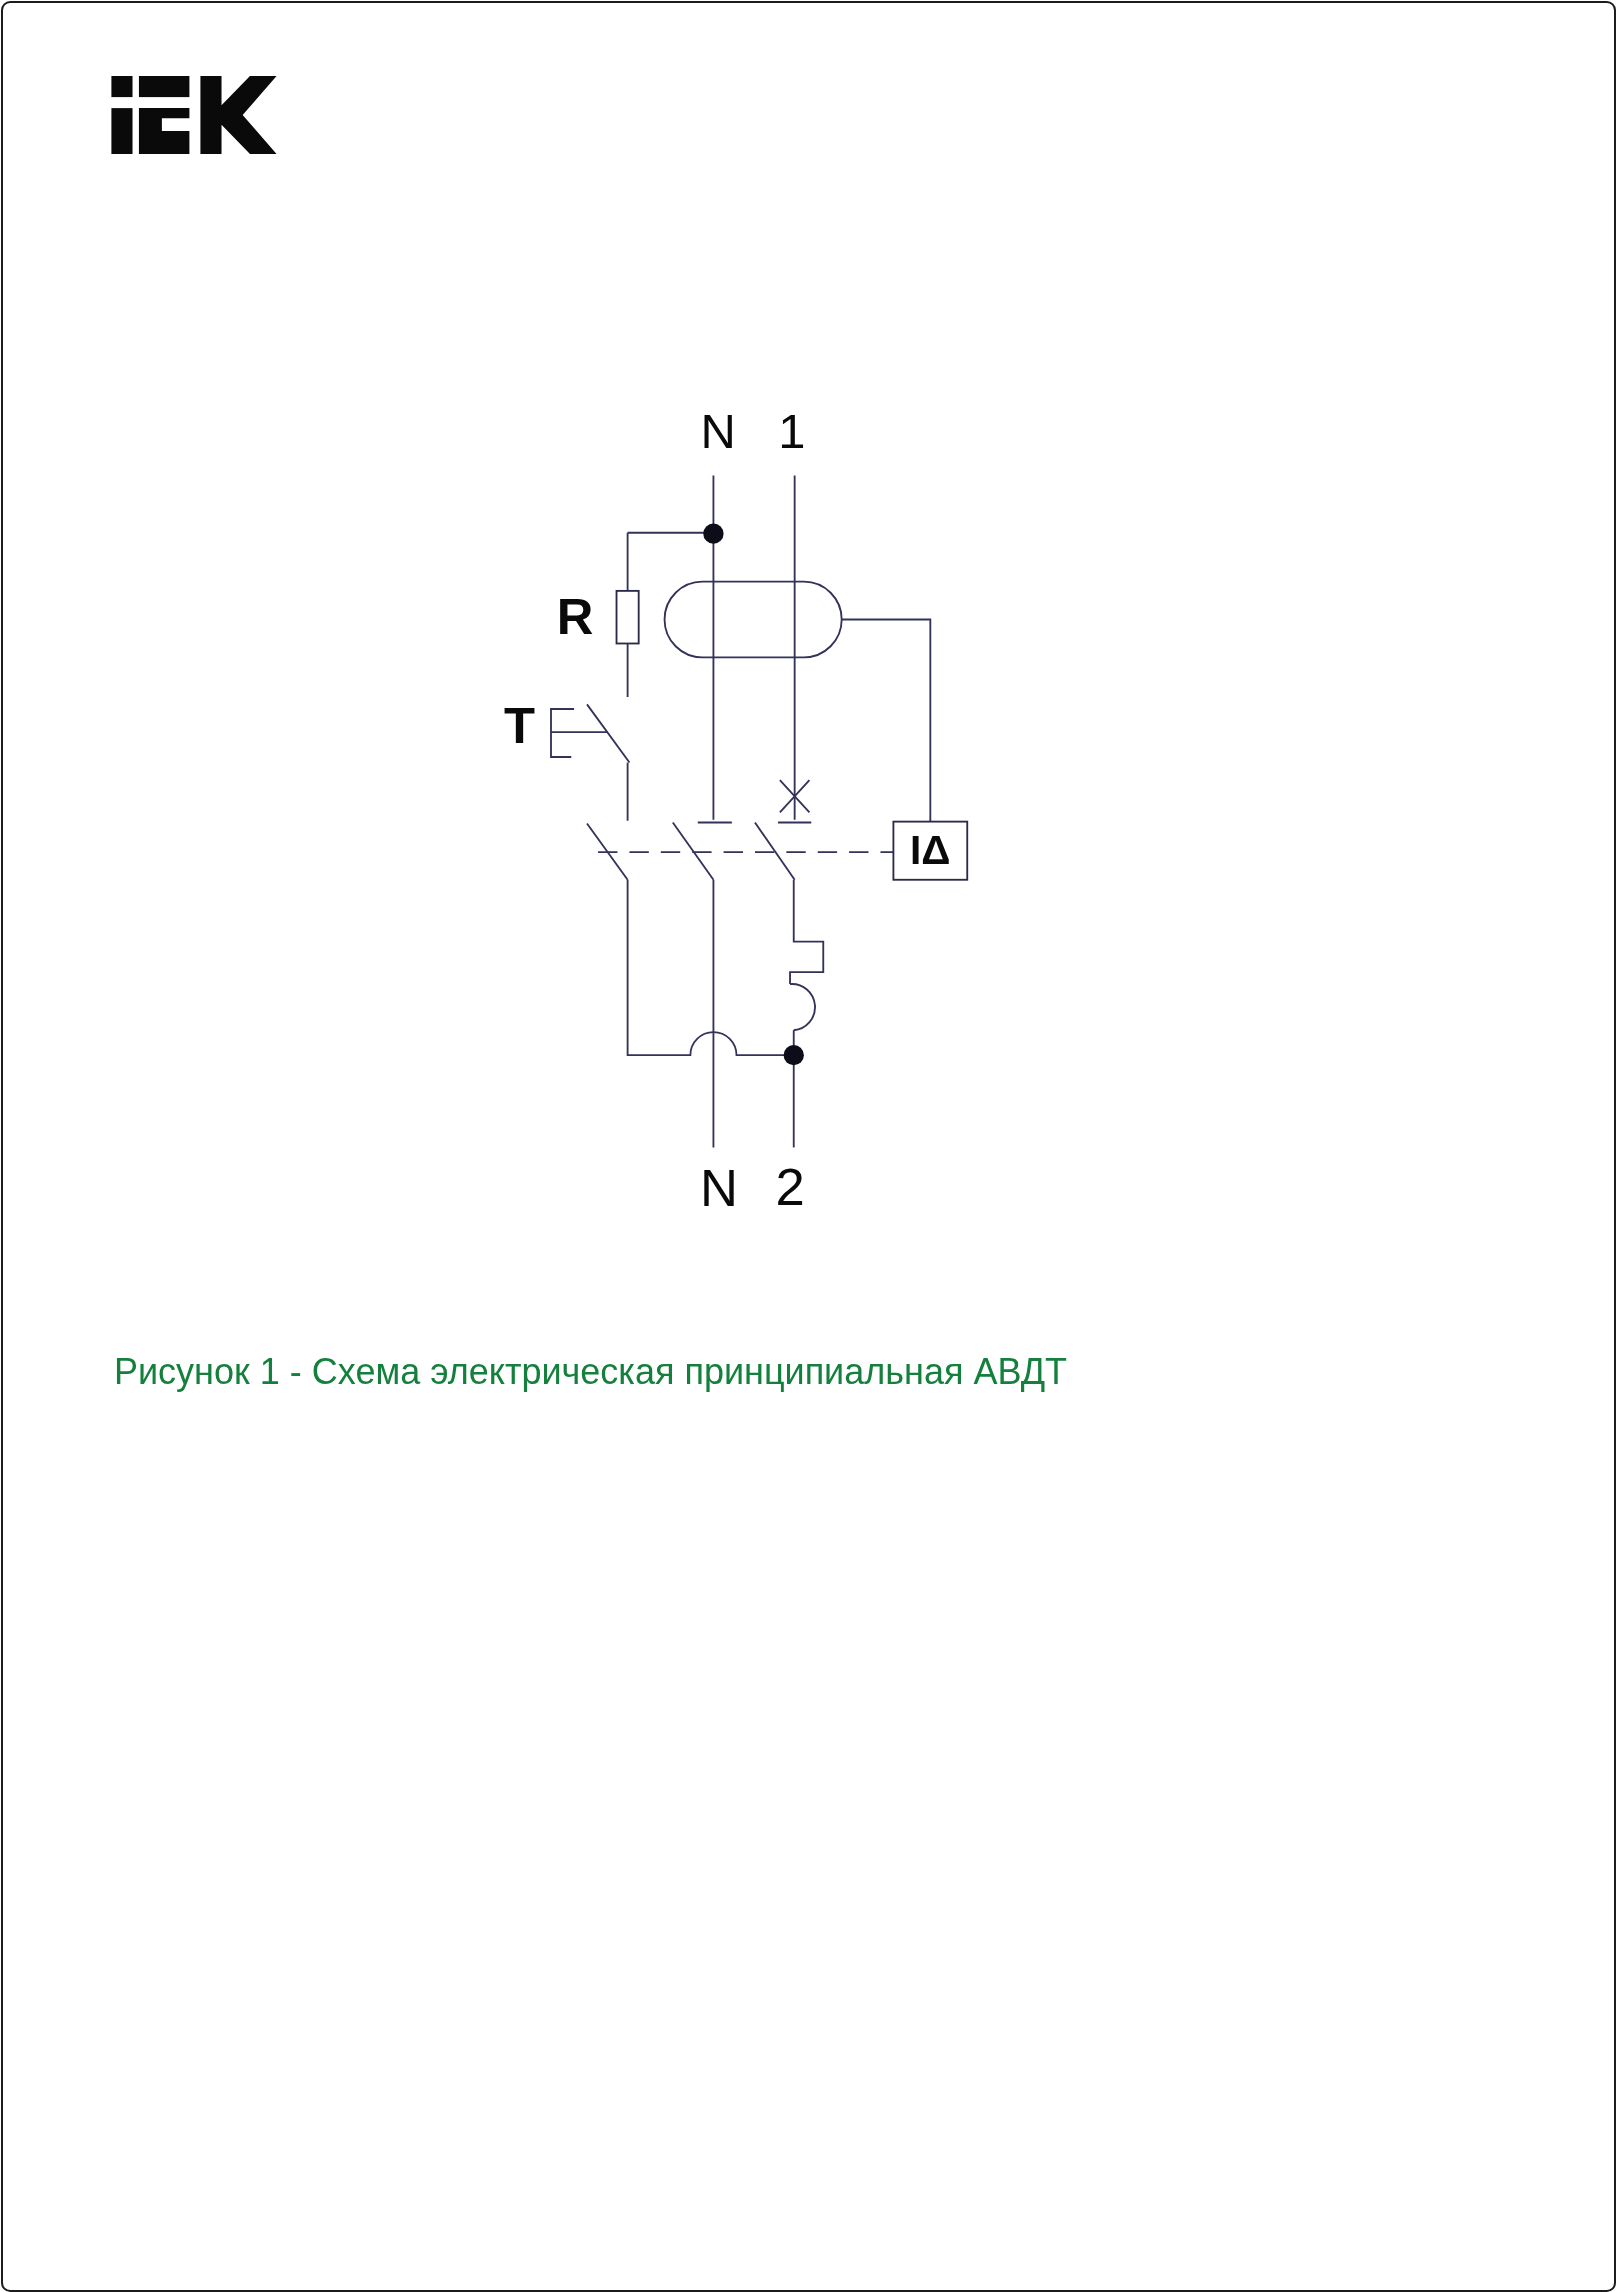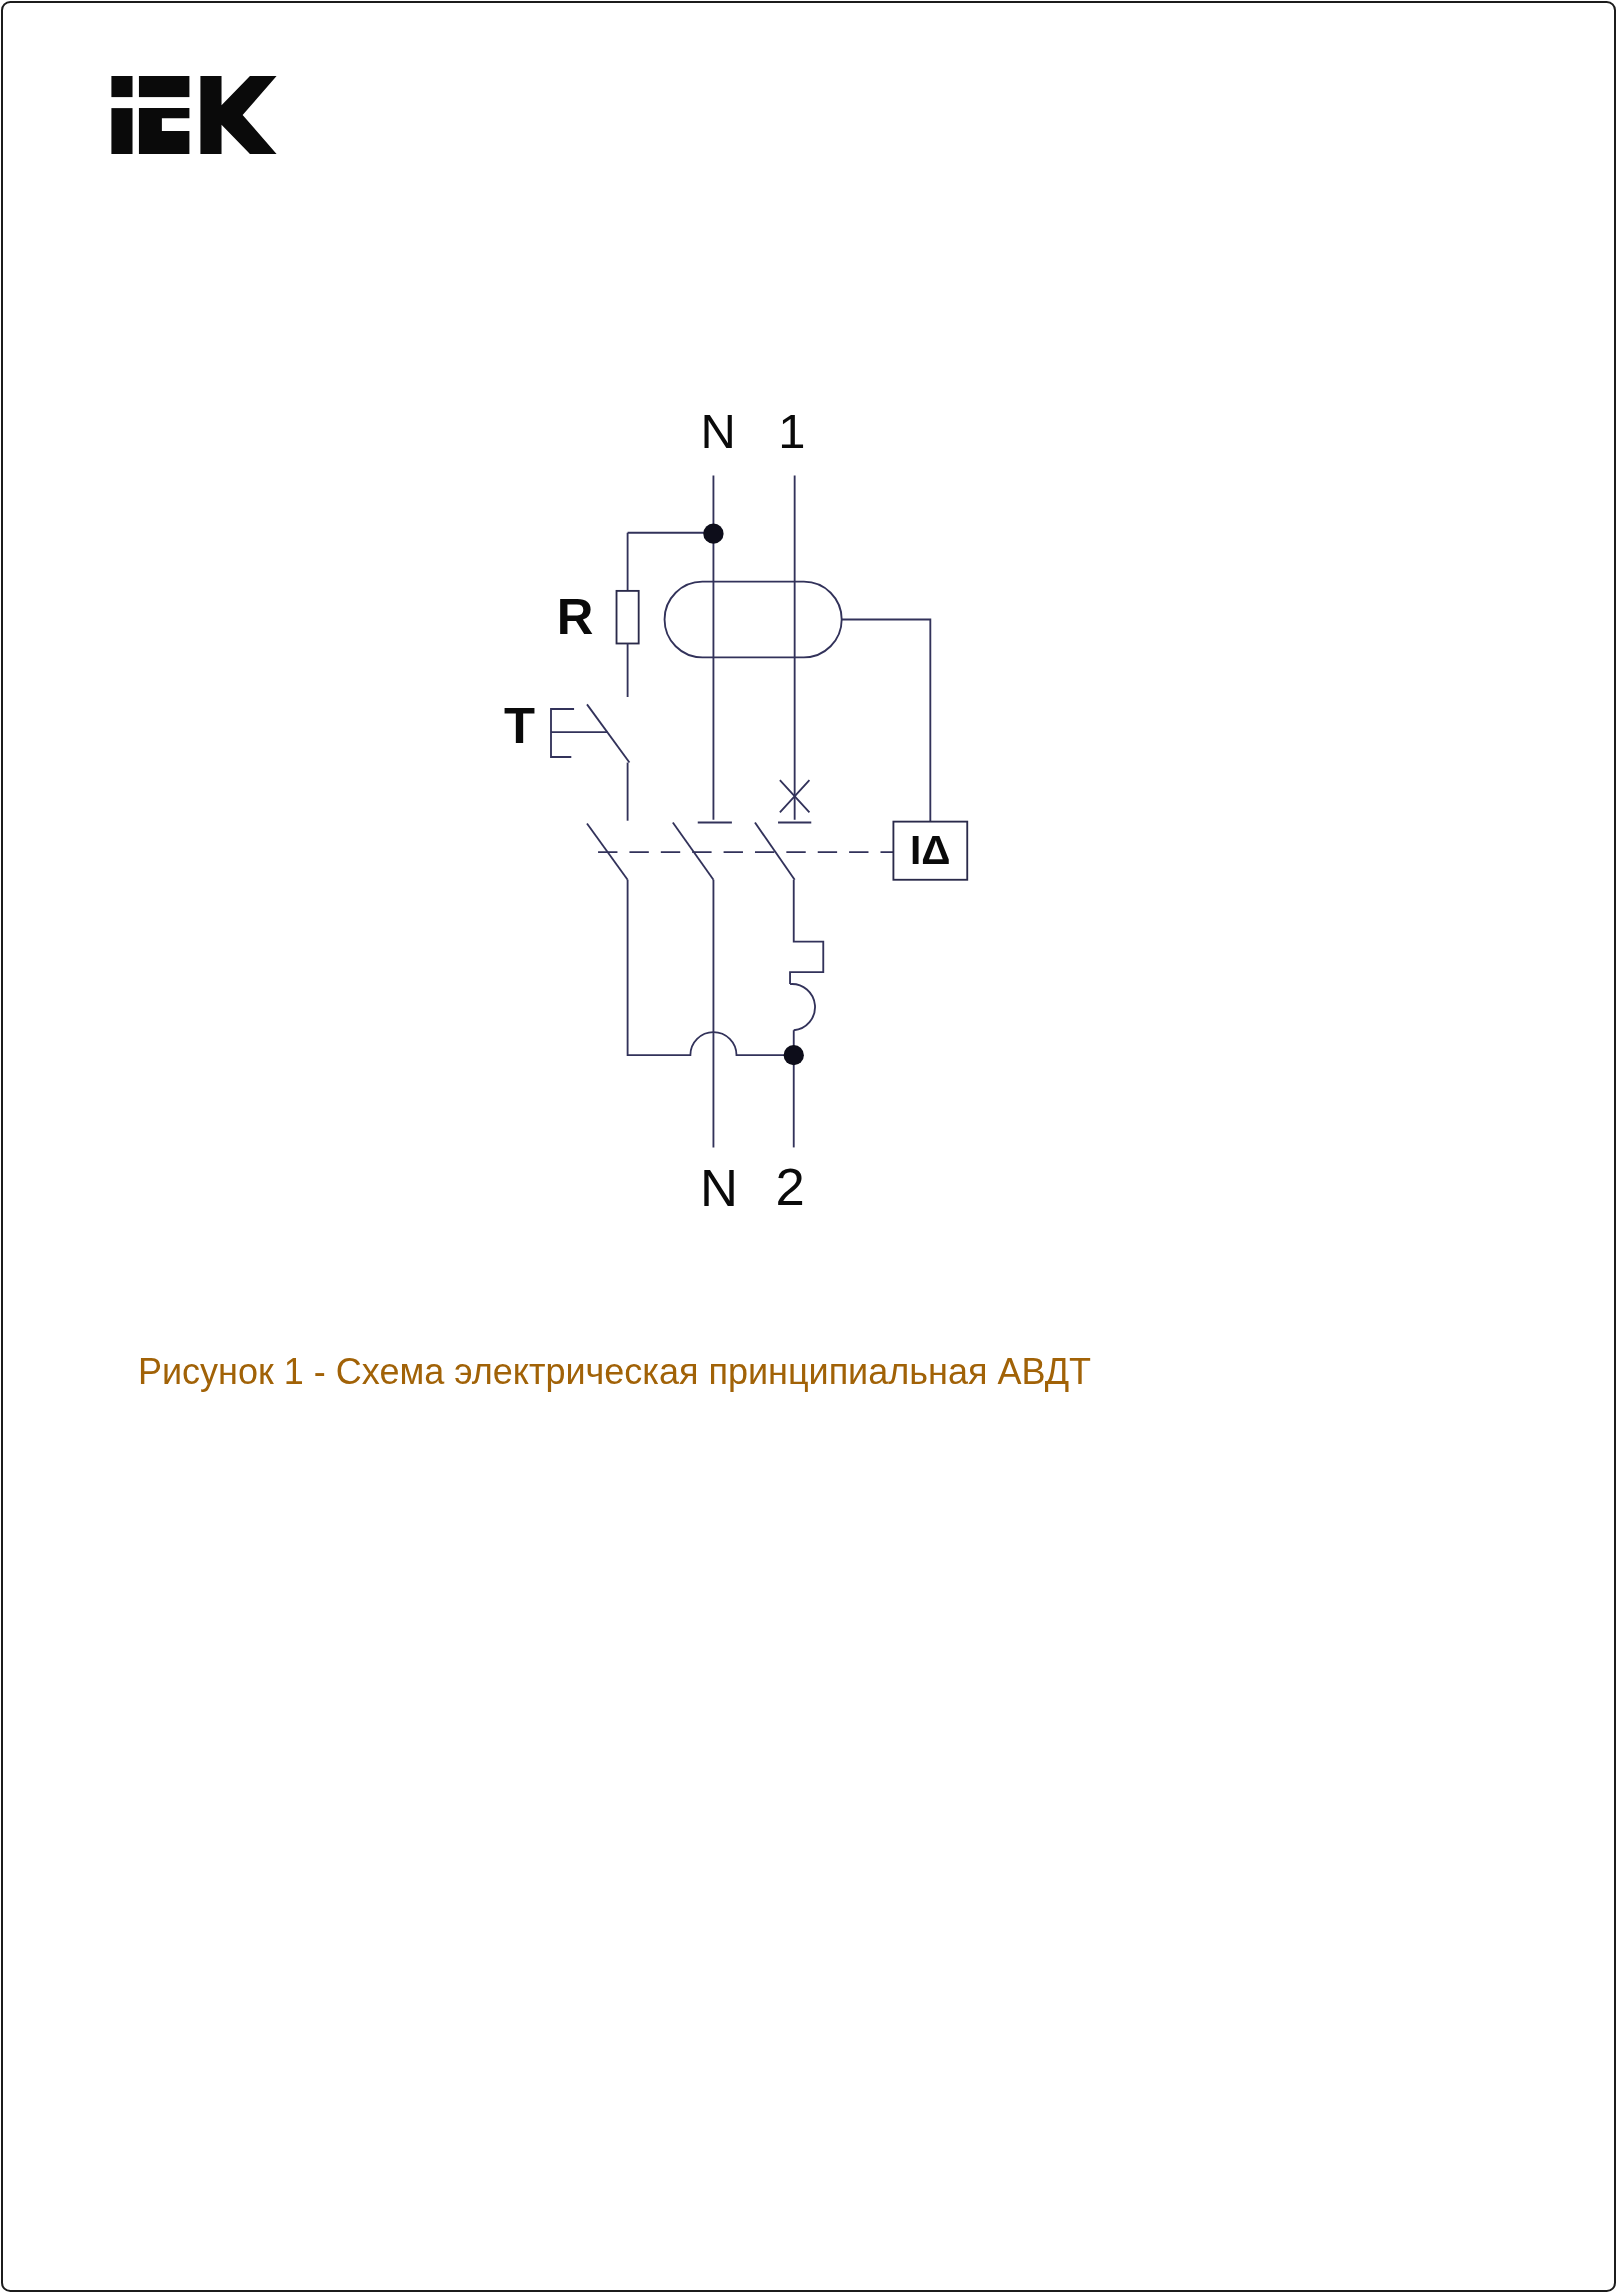--- a/index.html
+++ b/index.html
@@ -18,21 +18,21 @@
   .wire-dash{stroke:#32325a;stroke-width:2;fill:none;stroke-dasharray:21 13;}
   .comp-box{stroke:#2a2a4a;stroke-width:2;fill:#ffffff;}
   .dot{fill:#0d0d1a;stroke:none;}
   .lbl{fill:#0a0a0a;font-family:"Liberation Sans",sans-serif;}
   .lbl-terminal{font-size:53px;font-weight:400;}
   .lbl-terminal-bottom{font-size:57px;font-weight:400;}
   .lbl-comp{font-size:55px;font-weight:700;}
   .lbl-idelta{font-size:44px;font-weight:700;}
   .caption{
     position:absolute;left:114px;top:1351px;
-    font-size:36px;color:#a16207;letter-spacing:0px;white-space:nowrap;margin-left:24px;
+    font-size:36px;color:#15803d;letter-spacing:0px;white-space:nowrap;
   }
 </style>
 </head>
 <body>
 
 <div class="page-frame"></div>
 
 <svg class="logo" viewBox="0 0 180 85" aria-hidden="true">
   <g fill="#0a0a0a">
     <rect x="0" y="0" width="23" height="23"></rect>

